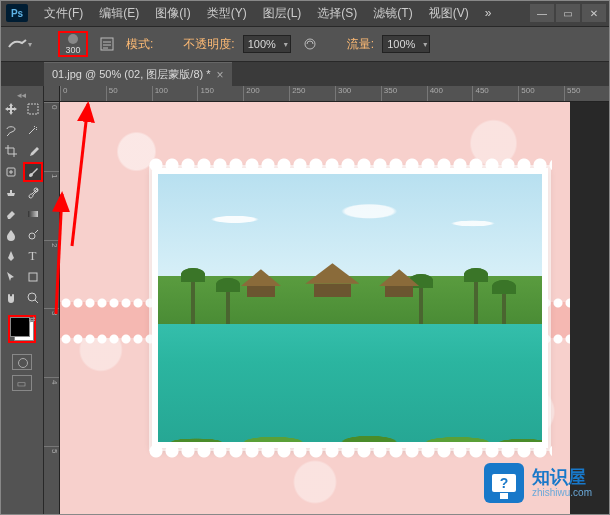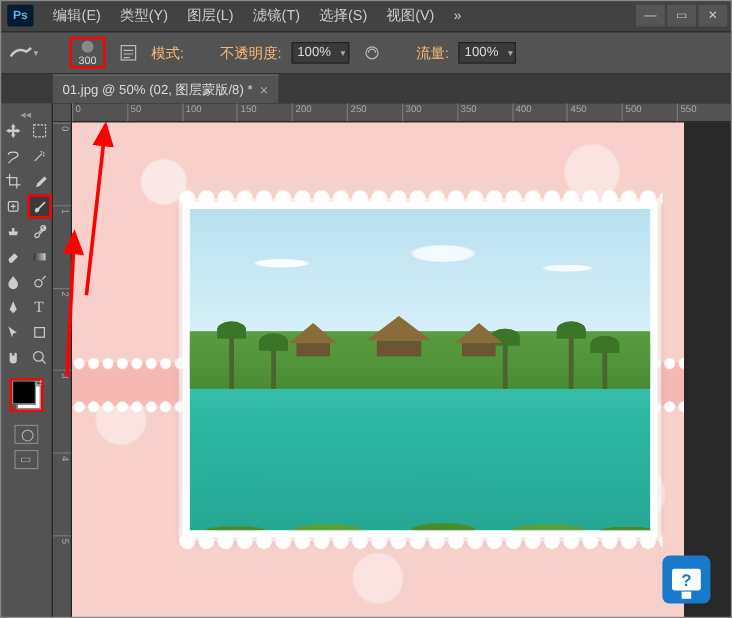--- a/index.html
+++ b/index.html
@@ -119,25 +119,27 @@
 .wm-url { font-size: 10px; color: #6aa8d8; }
 
 
 .page-border { position: absolute; inset: 0; border: 1px solid #888; pointer-events: none; }
 </style>
 </head>
 <body>
 
 <div class="menubar">
   <div class="ps-logo">Ps</div>
+  <div class="menu-item">文件(F)</div>
   <div class="menu-item">编辑(E)</div>
+  <div class="menu-item">图像(I)</div>
   <div class="menu-item">类型(Y)</div>
   <div class="menu-item">图层(L)</div>
+  <div class="menu-item">选择(S)</div>
   <div class="menu-item">滤镜(T)</div>
-  <div class="menu-item">选择(S)</div>
   <div class="menu-item">视图(V)</div>
   <div class="menu-item">»</div>
   <div class="menu-spacer"></div>
   <div class="win-controls">
     <div class="win-btn">—</div>
     <div class="win-btn">▭</div>
     <div class="win-btn">✕</div>
   </div>
 </div>
 
@@ -414,17 +416,21 @@
           </defs>
         <path d="M12 130 L18 10" stroke="#ff0000" stroke-width="3" fill="none" marker-end="url(#ah2)"></path>
       </svg>
     </div>
 
     <div class="watermark">
       <div class="wm-icon">
         <div class="screen">?</div>
         <div class="stand"></div>
       </div>
+      <div class="wm-text">
+        <div class="wm-title">知识屋</div>
+        <div class="wm-url">zhishiwu.com</div>
+      </div>
     </div>
   </div>
 </div>
 
 <div class="page-border"></div>
 
 </body></html>

